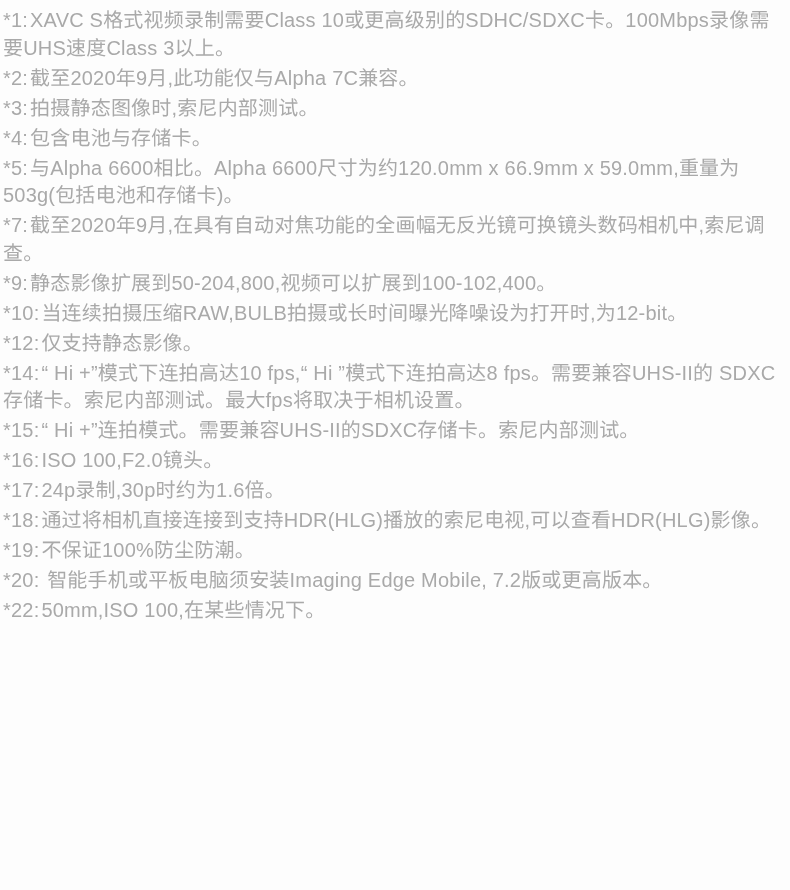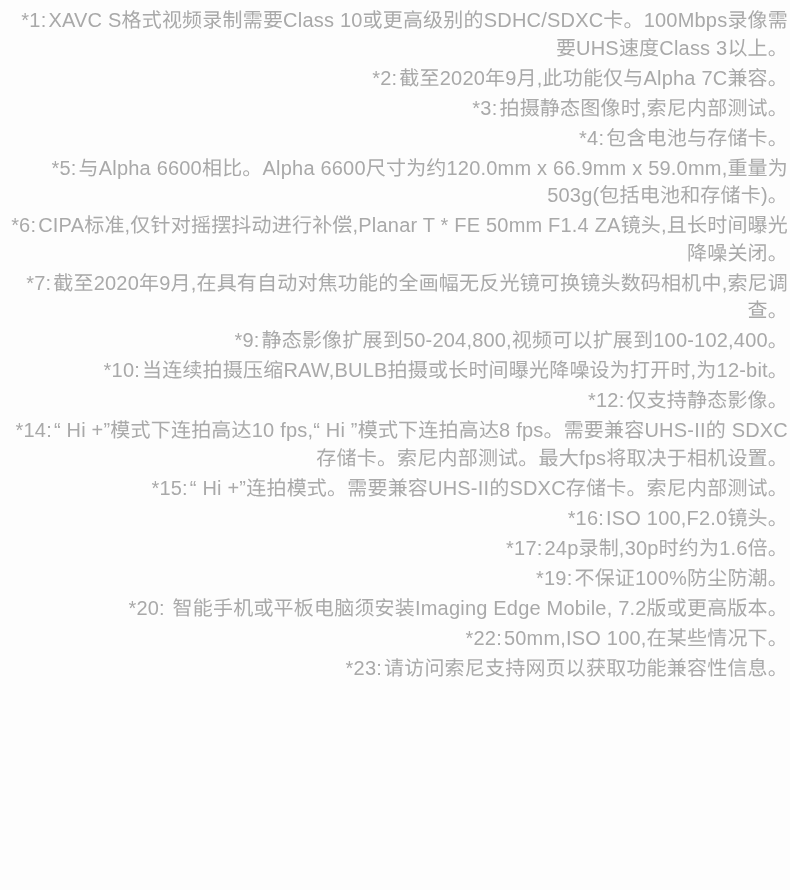--- a/index.html
+++ b/index.html
@@ -18,43 +18,41 @@
     width: 790px;
     padding: 7px 2px 8px 3px;
     color: #a9a9a9;
     font-size: 20px;
     line-height: 27.5px;
     letter-spacing: 0.2px;
   }
   .footnote {
     margin: 0 0 2.5px 0;
     word-break: break-word;
-    text-align: right;
   }
   .footnote .fn-label {
     margin-right: 2px;
     white-space: nowrap;
   }
 </style>
 </head>
 <body>
 
 <div class="footnotes">
   <p class="footnote"><span class="fn-label">*1:</span><span class="fn-text">XAVC S格式视频录制需要Class 10或更高级别的SDHC/SDXC卡。100Mbps录像需要UHS速度Class 3以上。</span></p>
   <p class="footnote"><span class="fn-label">*2:</span><span class="fn-text">截至2020年9月,此功能仅与Alpha 7C兼容。</span></p>
   <p class="footnote"><span class="fn-label">*3:</span><span class="fn-text">拍摄静态图像时,索尼内部测试。</span></p>
   <p class="footnote"><span class="fn-label">*4:</span><span class="fn-text">包含电池与存储卡。</span></p>
   <p class="footnote"><span class="fn-label">*5:</span><span class="fn-text">与Alpha 6600相比。Alpha 6600尺寸为约120.0mm x 66.9mm x 59.0mm,重量为503g(包括电池和存储卡)。</span></p>
-  <p class="footnote"><span class="fn-label">*6:</span><span class="fn-text">CIPA标准,仅针对摇摆抖动进行补偿,Planar T * FE 50mm F1.4 ZA镜头,且长时间曝光降噪关闭。</span></p>
   <p class="footnote"><span class="fn-label">*7:</span><span class="fn-text">截至2020年9月,在具有自动对焦功能的全画幅无反光镜可换镜头数码相机中,索尼调查。</span></p>
   <p class="footnote"><span class="fn-label">*9:</span><span class="fn-text">静态影像扩展到50-204,800,视频可以扩展到100-102,400。</span></p>
   <p class="footnote"><span class="fn-label">*10:</span><span class="fn-text">当连续拍摄压缩RAW,BULB拍摄或长时间曝光降噪设为打开时,为12-bit。</span></p>
   <p class="footnote"><span class="fn-label">*12:</span><span class="fn-text">仅支持静态影像。</span></p>
   <p class="footnote"><span class="fn-label">*14:</span><span class="fn-text">“ Hi +”模式下连拍高达10 fps,“ Hi ”模式下连拍高达8 fps。需要兼容UHS-II的 SDXC 存储卡。索尼内部测试。最大fps将取决于相机设置。</span></p>
   <p class="footnote"><span class="fn-label">*15:</span><span class="fn-text">“ Hi +”连拍模式。需要兼容UHS-II的SDXC存储卡。索尼内部测试。</span></p>
   <p class="footnote"><span class="fn-label">*16:</span><span class="fn-text">ISO 100,F2.0镜头。</span></p>
   <p class="footnote"><span class="fn-label">*17:</span><span class="fn-text">24p录制,30p时约为1.6倍。</span></p>
+  <p class="footnote"><span class="fn-label">*18:</span><span class="fn-text">通过将相机直接连接到支持HDR(HLG)播放的索尼电视,可以查看HDR(HLG)影像。</span></p>
   <p class="footnote"><span class="fn-label">*19:</span><span class="fn-text">不保证100%防尘防潮。</span></p>
   <p class="footnote"><span class="fn-label">*20:</span><span class="fn-text"> 智能手机或平板电脑须安装Imaging Edge Mobile, 7.2版或更高版本。</span></p>
   <p class="footnote"><span class="fn-label">*22:</span><span class="fn-text">50mm,ISO 100,在某些情况下。</span></p>
-  <p class="footnote"><span class="fn-label">*23:</span><span class="fn-text">请访问索尼支持网页以获取功能兼容性信息。</span></p>
 
 </div>
 
 </body></html>

